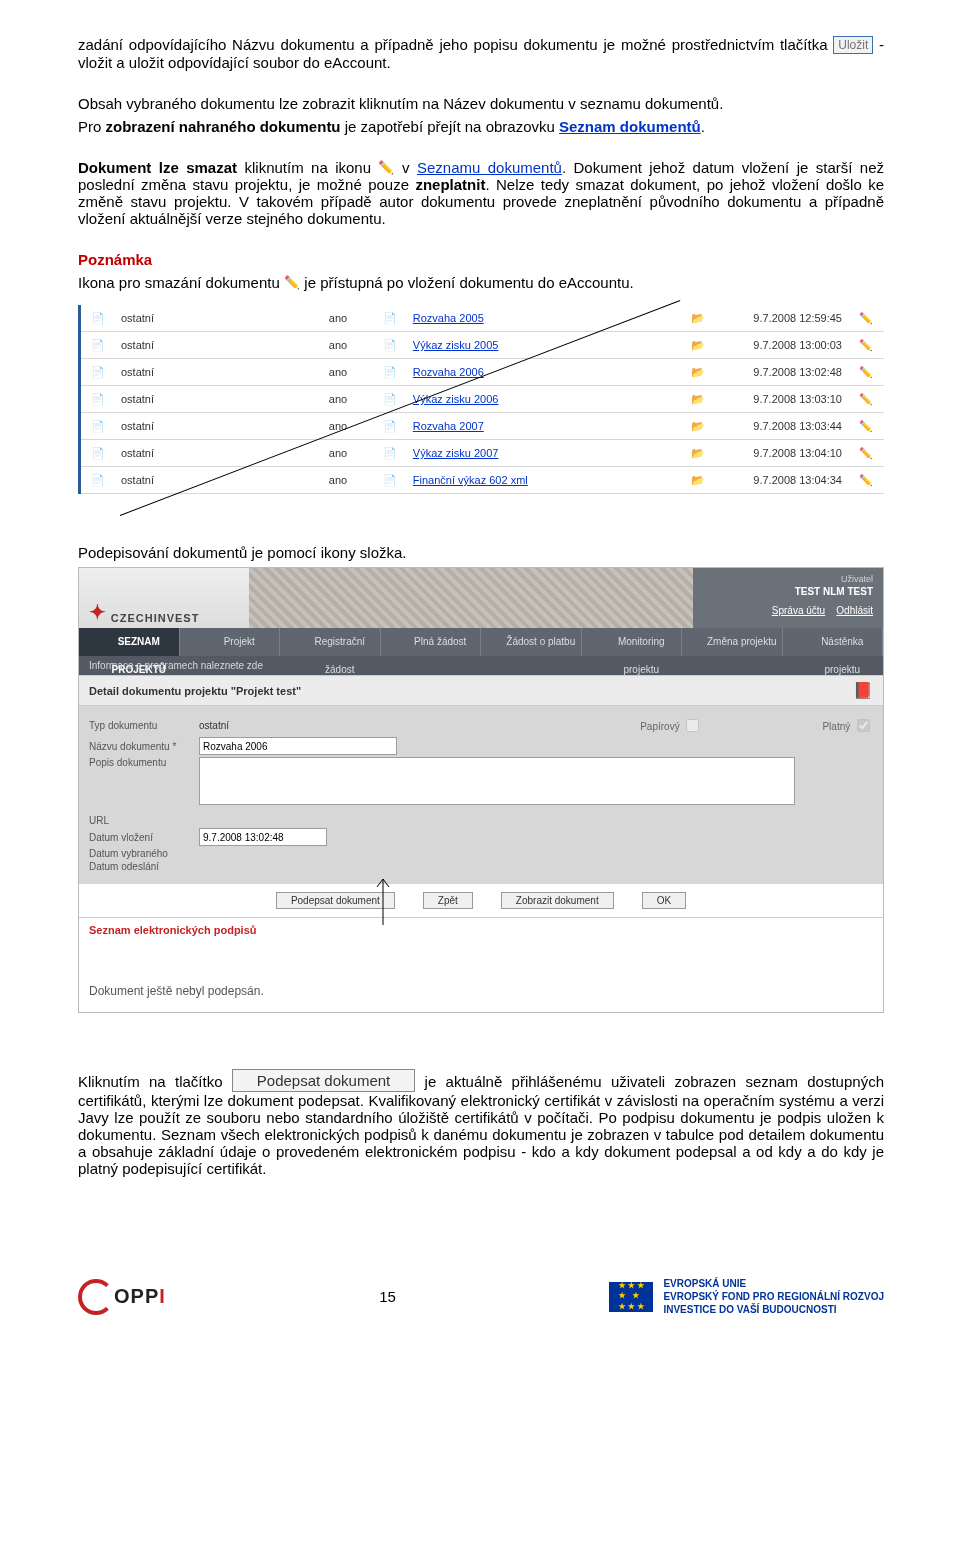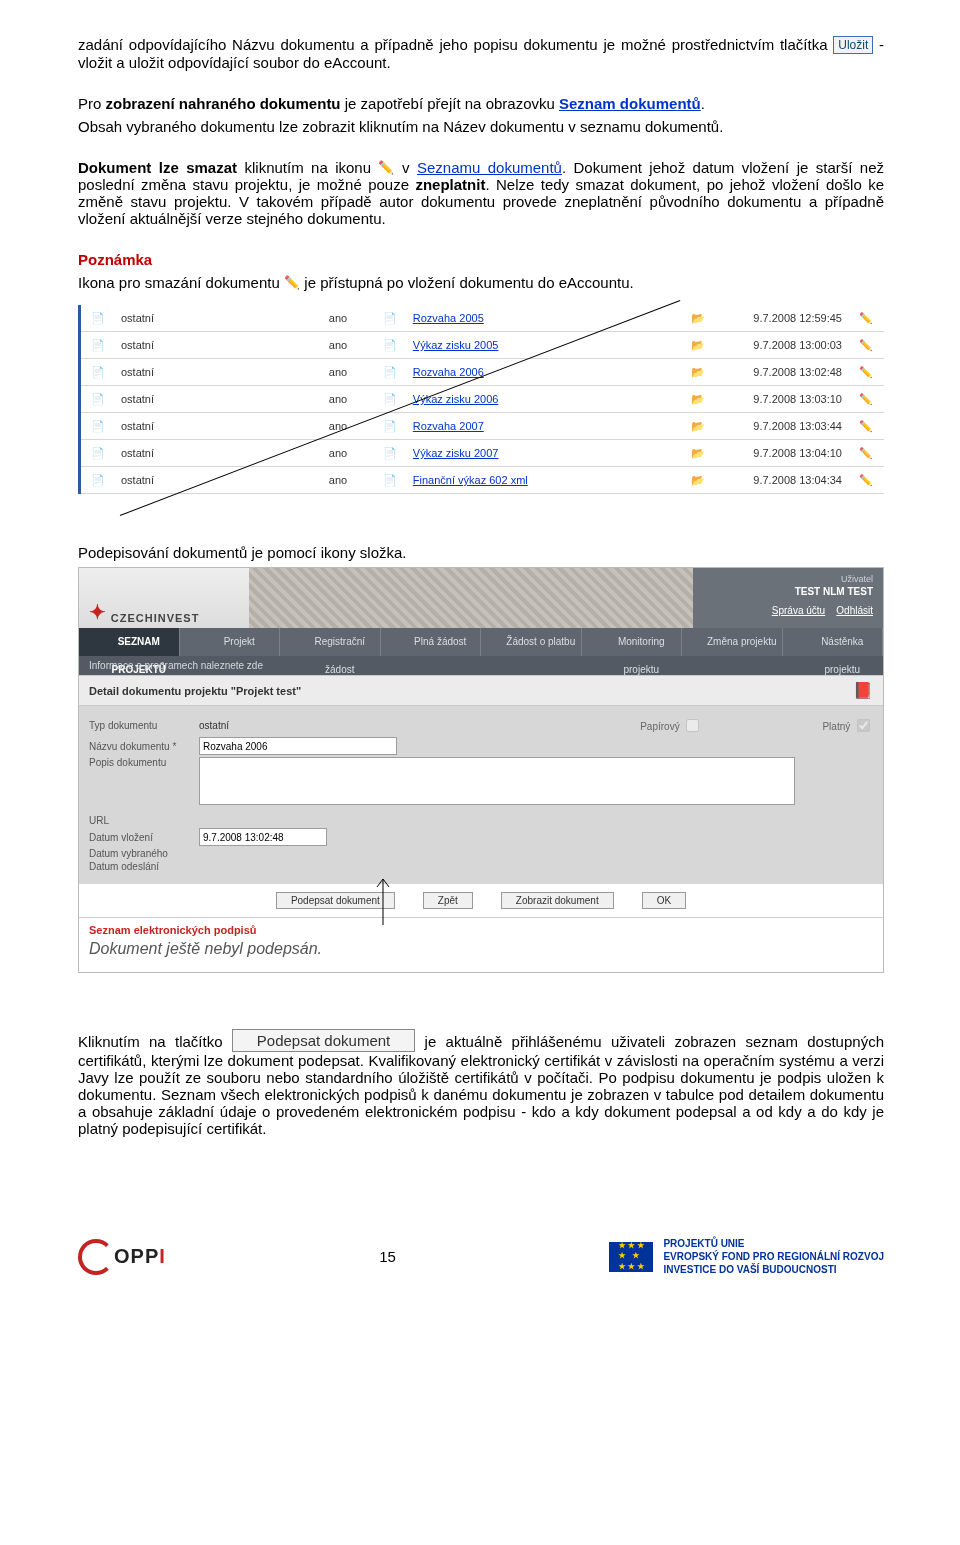--- a/index.html
+++ b/index.html
@@ -17,21 +17,21 @@
   p { margin: 0 0 6px 0; }
   .justify { text-align: justify; }
   a.link { color: #0033cc; text-decoration: underline; }
   .bold { font-weight: bold; }
   .red { color: #c00000; font-weight: bold; }
   .btn-inline {
     display: inline-block;
     border: 1px solid #3a6fb5;
     background: #f2f2f2;
     font-size: 12px;
-    color: #0c4a6e;
+    color: #737373;
     padding: 1px 4px;
     vertical-align: 1px;
   }
   .btn-inline-lg {
     display: inline-block;
     border: 1px solid #888;
     background: #f4f4f4;
     font-size: 15px;
     color: #333;
     padding: 2px 24px;
@@ -193,24 +193,24 @@
     color: #333;
   }
   .sig-title {
     color: #c62222;
     font-weight: bold;
     font-size: 11px;
     padding: 6px 10px 2px;
     border-top: 1px solid #ccc;
   }
   .sig-note {
-    font-size: 16px;
+    font-size: 12px;
     color: #555;
-    font-style: italic;
     padding: 2px 10px 14px;
+    margin-top: 44px;
   }
   .sig-line {
     position: relative;
   }
   .sig-line svg { position: absolute; top: -44px; left: 296px; }
   
   .footer {
     margin-top: 100px;
     display: flex;
     align-items: center;
@@ -243,25 +243,25 @@
 <div class="page">
 
   <p class="justify">
     <span>zadání odpovídajícího Názvu dokumentu a případně jeho popisu dokumentu je možné prostřednictvím tlačítka </span>
     <span class="btn-inline">Uložit</span>
     <span> - vložit a uložit odpovídající soubor do eAccount.</span>
   </p>
 
   <div class="spacer-v"></div>
 
+  <p class="justify">Obsah vybraného dokumentu lze zobrazit kliknutím na Název dokumentu v seznamu dokumentů.</p>
+
   <p class="justify">
     <span>Pro </span><span class="bold">zobrazení nahraného dokumentu</span><span> je zapotřebí přejít na obrazovku </span><a class="link bold" href="#">Seznam dokumentů</a><span>.</span>
   </p>
-
-  <p class="justify">Obsah vybraného dokumentu lze zobrazit kliknutím na Název dokumentu v seznamu dokumentů.</p>
 
   <div class="spacer-v"></div>
 
   <p class="justify">
     <span class="bold">Dokument lze smazat</span><span> kliknutím na ikonu </span><span class="eraser-icon">✏️</span><span> v </span><a class="link" href="#">Seznamu dokumentů</a><span>. Dokument jehož datum vložení je starší než poslední změna stavu projektu, je možné pouze </span><span class="bold">zneplatnit</span><span>. Nelze tedy smazat dokument, po jehož vložení došlo ke změně stavu projektu. V takovém případě autor dokumentu provede zneplatnění původního dokumentu a případně vložení aktuálnější verze stejného dokumentu.</span>
   </p>
 
   <div class="spacer-v"></div>
 
   <p class="red">Poznámka</p>
@@ -446,20 +446,20 @@
 
   <div class="footer">
     <div class="oppi-logo">
       <div class="ring"></div>
       <div class="oppi-text">OPP<span class="i-red">I</span></div>
     </div>
     <div class="page-num">15</div>
     <div class="eu-logo">
       <div class="eu-flag">★ ★ ★<br>★&nbsp;&nbsp;&nbsp;★<br>★ ★ ★</div>
       <div>
-        <div>PROJEKTŮ UNIE</div>
+        <div>EVROPSKÁ UNIE</div>
         <div>EVROPSKÝ FOND PRO REGIONÁLNÍ ROZVOJ</div>
         <div>INVESTICE DO VAŠÍ BUDOUCNOSTI</div>
       </div>
     </div>
   </div>
 
 </div>
 
 </body></html>

